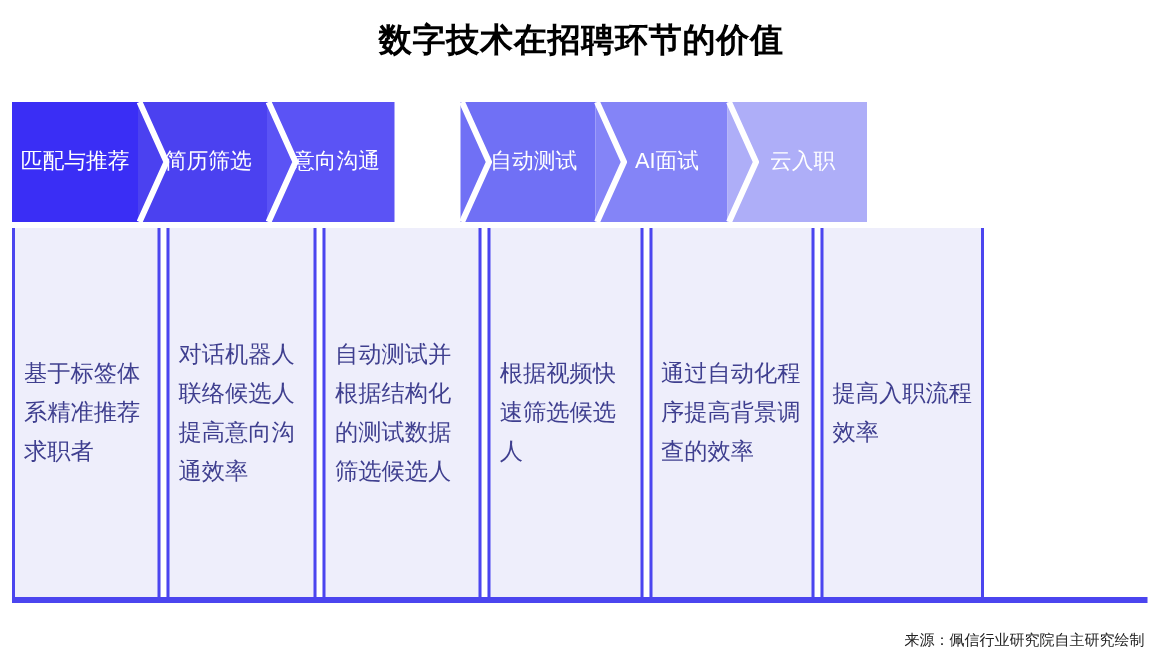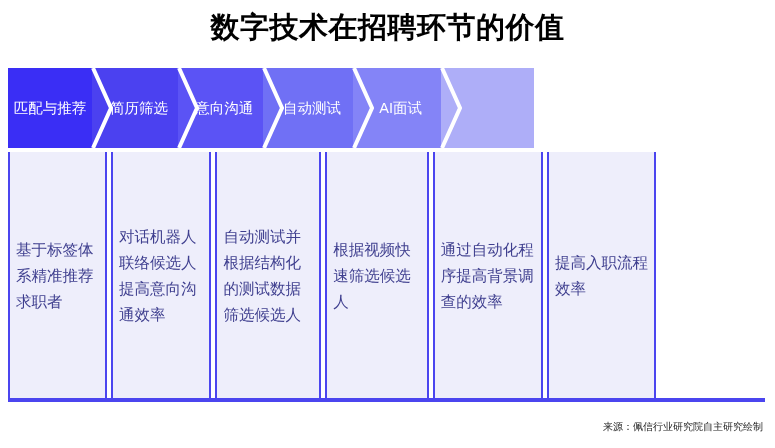--- a/index.html
+++ b/index.html
@@ -15,21 +15,21 @@
     position: relative;
   }
 
   
   .title {
     position: absolute;
     top: 8px;
     left: 0;
     width: 775px;
     text-align: center;
-    font-size: 29px;
+    font-size: 22px;
     font-weight: bold;
     color: #000000;
     letter-spacing: 0.5px;
     line-height: 38px;
   }
 
   
   .chevron-row {
     position: absolute;
     top: 68px;
@@ -141,39 +141,40 @@
     <span class="chevron-label">简历筛选</span>
   </div>
 
   <div class="chevron" style="background: rgb(91, 83, 245); flex: 0 0 13.8%;">
     <span class="notch"><svg width="22" height="80" viewBox="0 0 22 80" xmlns="http://www.w3.org/2000/svg">
           <path d="M2 0 L20 40 L2 80" fill="none" stroke="#ffffff" stroke-width="4"></path>
         </svg></span>
     <span class="chevron-label">意向沟通</span>
   </div>
 
-  <div class="chevron" style="background: rgb(112, 112, 245); flex: 0 0 14.5%;">
+  <div class="chevron" style="background: rgb(112, 112, 245); flex: 0 0 14.5%; margin-left: 44px;">
     <span class="notch"><svg width="22" height="80" viewBox="0 0 22 80" xmlns="http://www.w3.org/2000/svg">
           <path d="M2 0 L20 40 L2 80" fill="none" stroke="#ffffff" stroke-width="4"></path>
         </svg></span>
     <span class="chevron-label">自动测试</span>
   </div>
 
   <div class="chevron" style="background: rgb(132, 132, 247); flex: 0 0 14.2%; align-items: center;">
     <span class="notch"><svg width="22" height="80" viewBox="0 0 22 80" xmlns="http://www.w3.org/2000/svg">
           <path d="M2 0 L20 40 L2 80" fill="none" stroke="#ffffff" stroke-width="4"></path>
         </svg></span>
     <span class="chevron-label">AI面试</span>
   </div>
 
 
   <div class="chevron" style="background: rgb(174, 174, 248); flex: 0 0 15%;">
     <span class="notch"><svg width="22" height="80" viewBox="0 0 22 80" xmlns="http://www.w3.org/2000/svg">
           <path d="M2 0 L20 40 L2 80" fill="none" stroke="#ffffff" stroke-width="4"></path>
         </svg></span>
+    <span class="chevron-label">云入职</span>
   </div>
 
 </div>
 
 <div class="desc-row">
 
   <div class="desc-cell" style="flex: 0 0 calc(13.6% - 4px);">
     <span class="desc-text">基于标签体系精准推荐求职者</span>
   </div>
 

